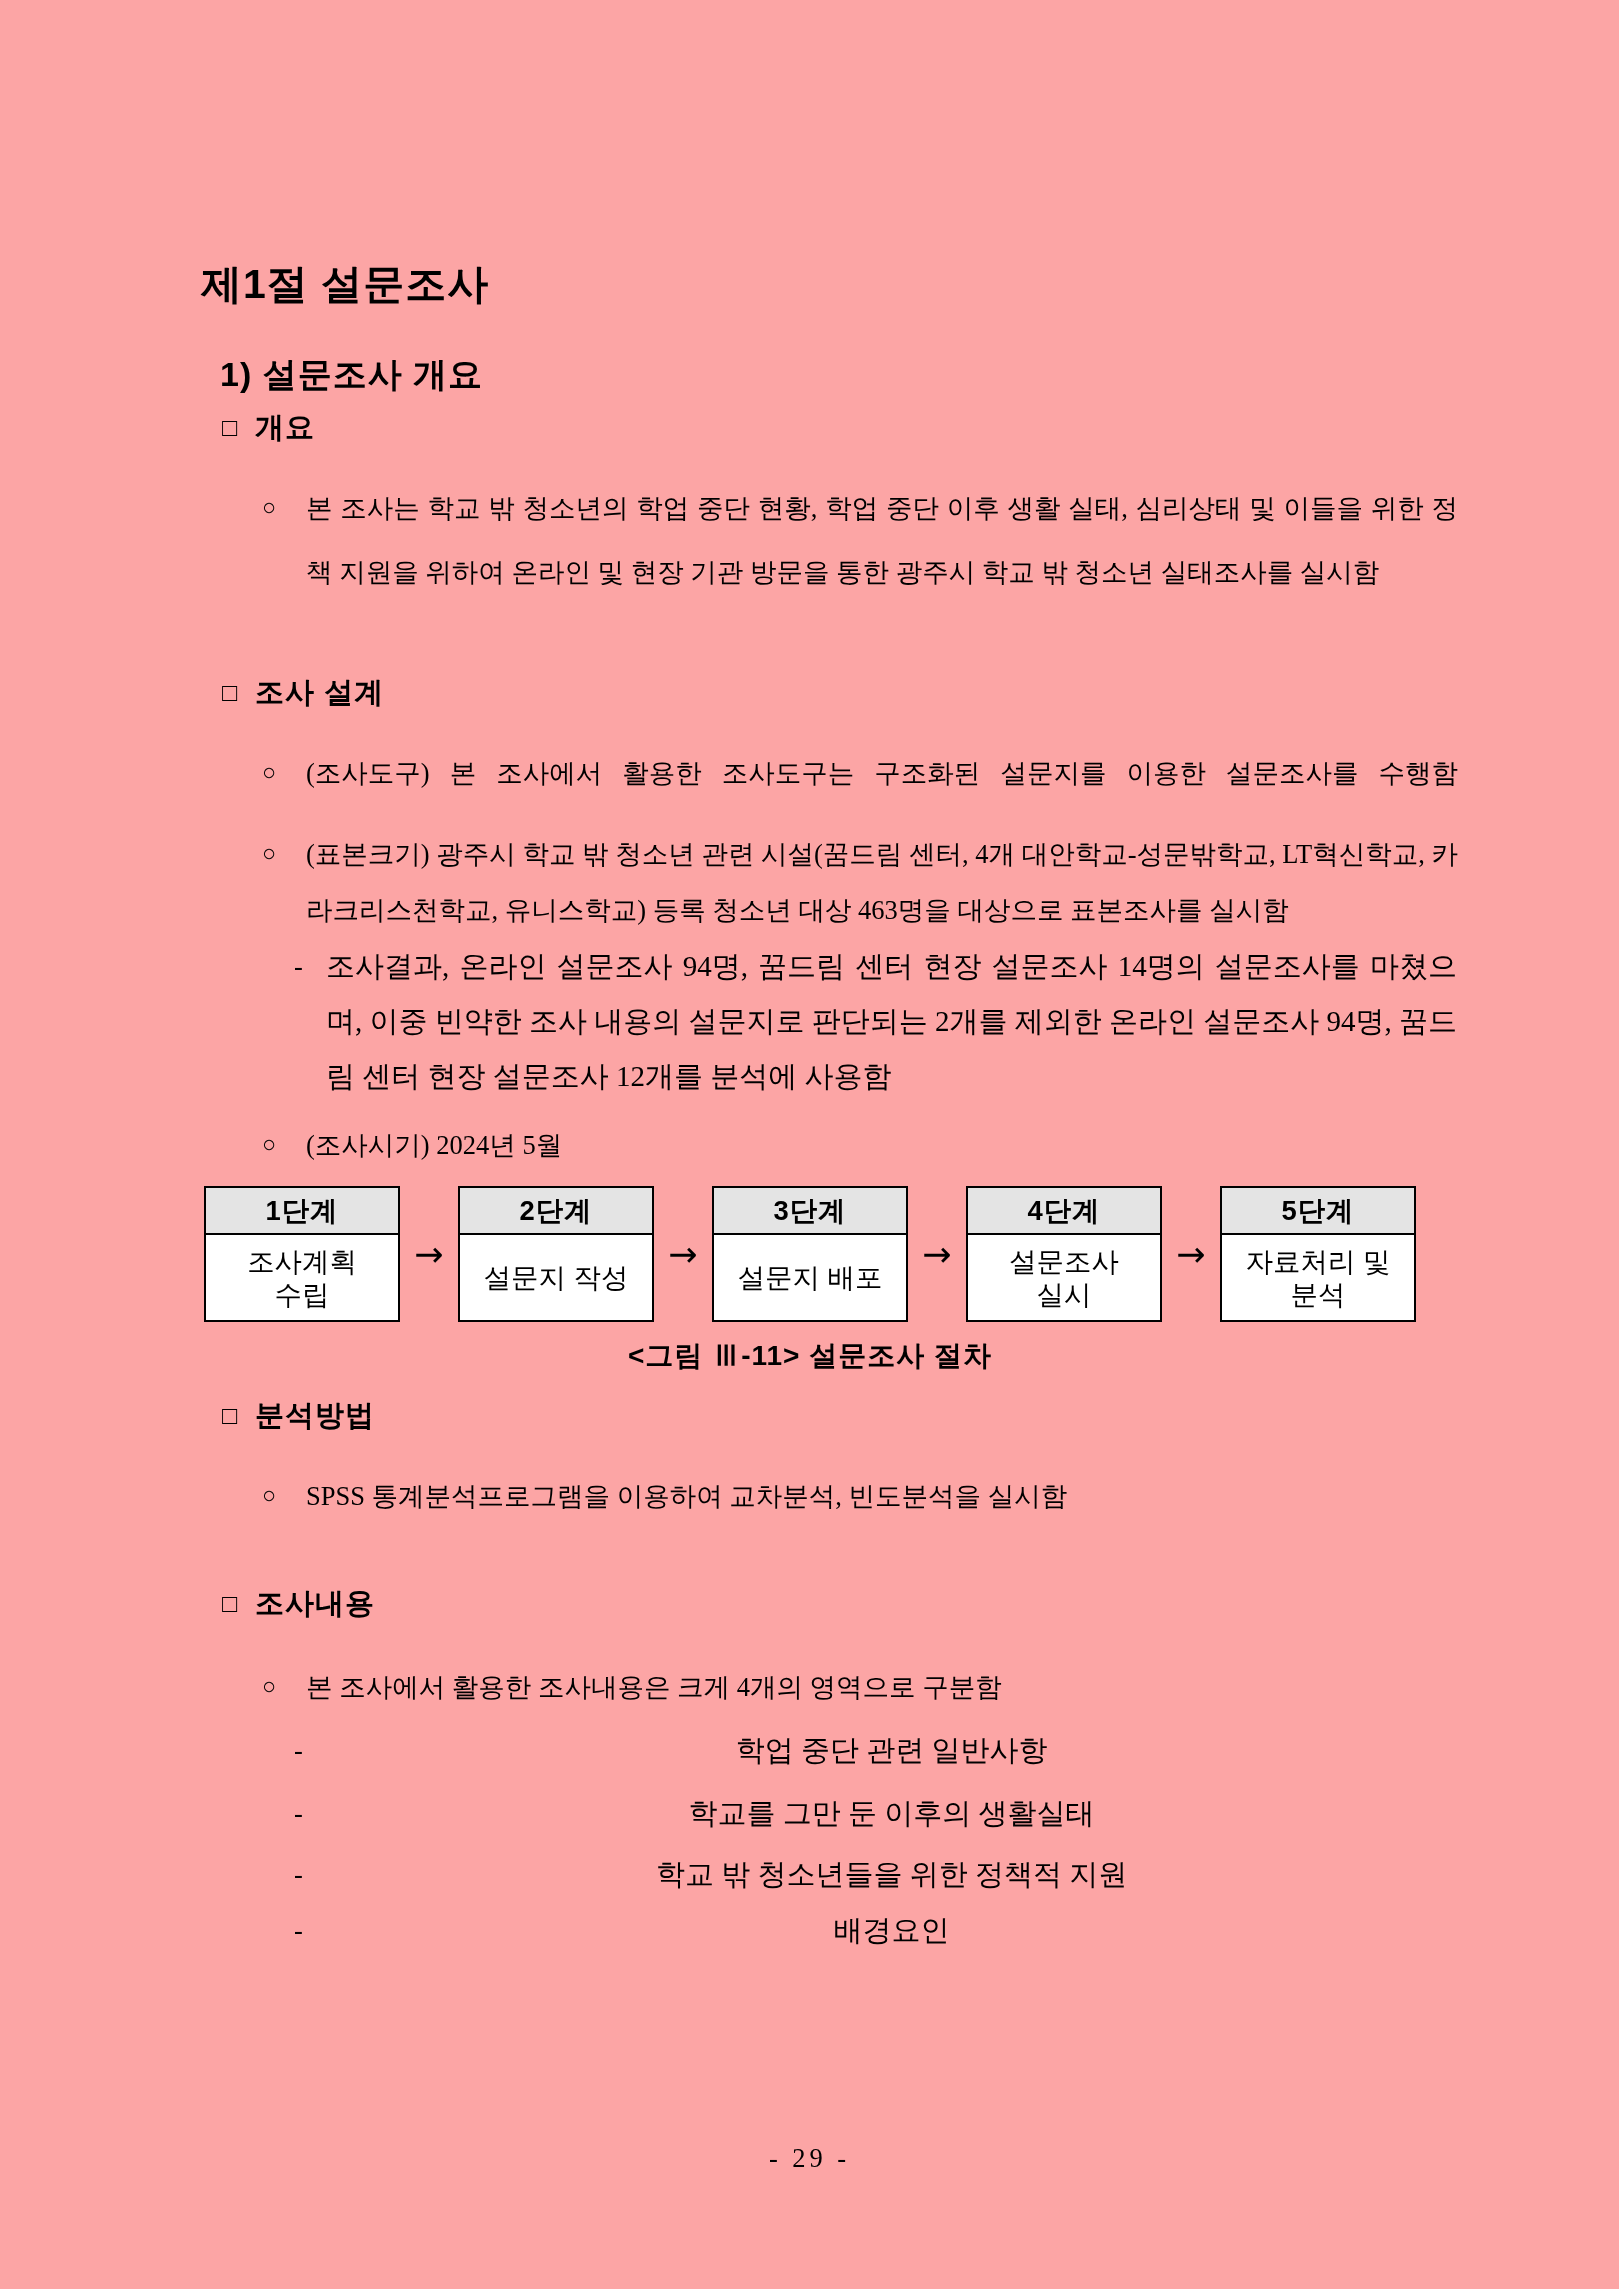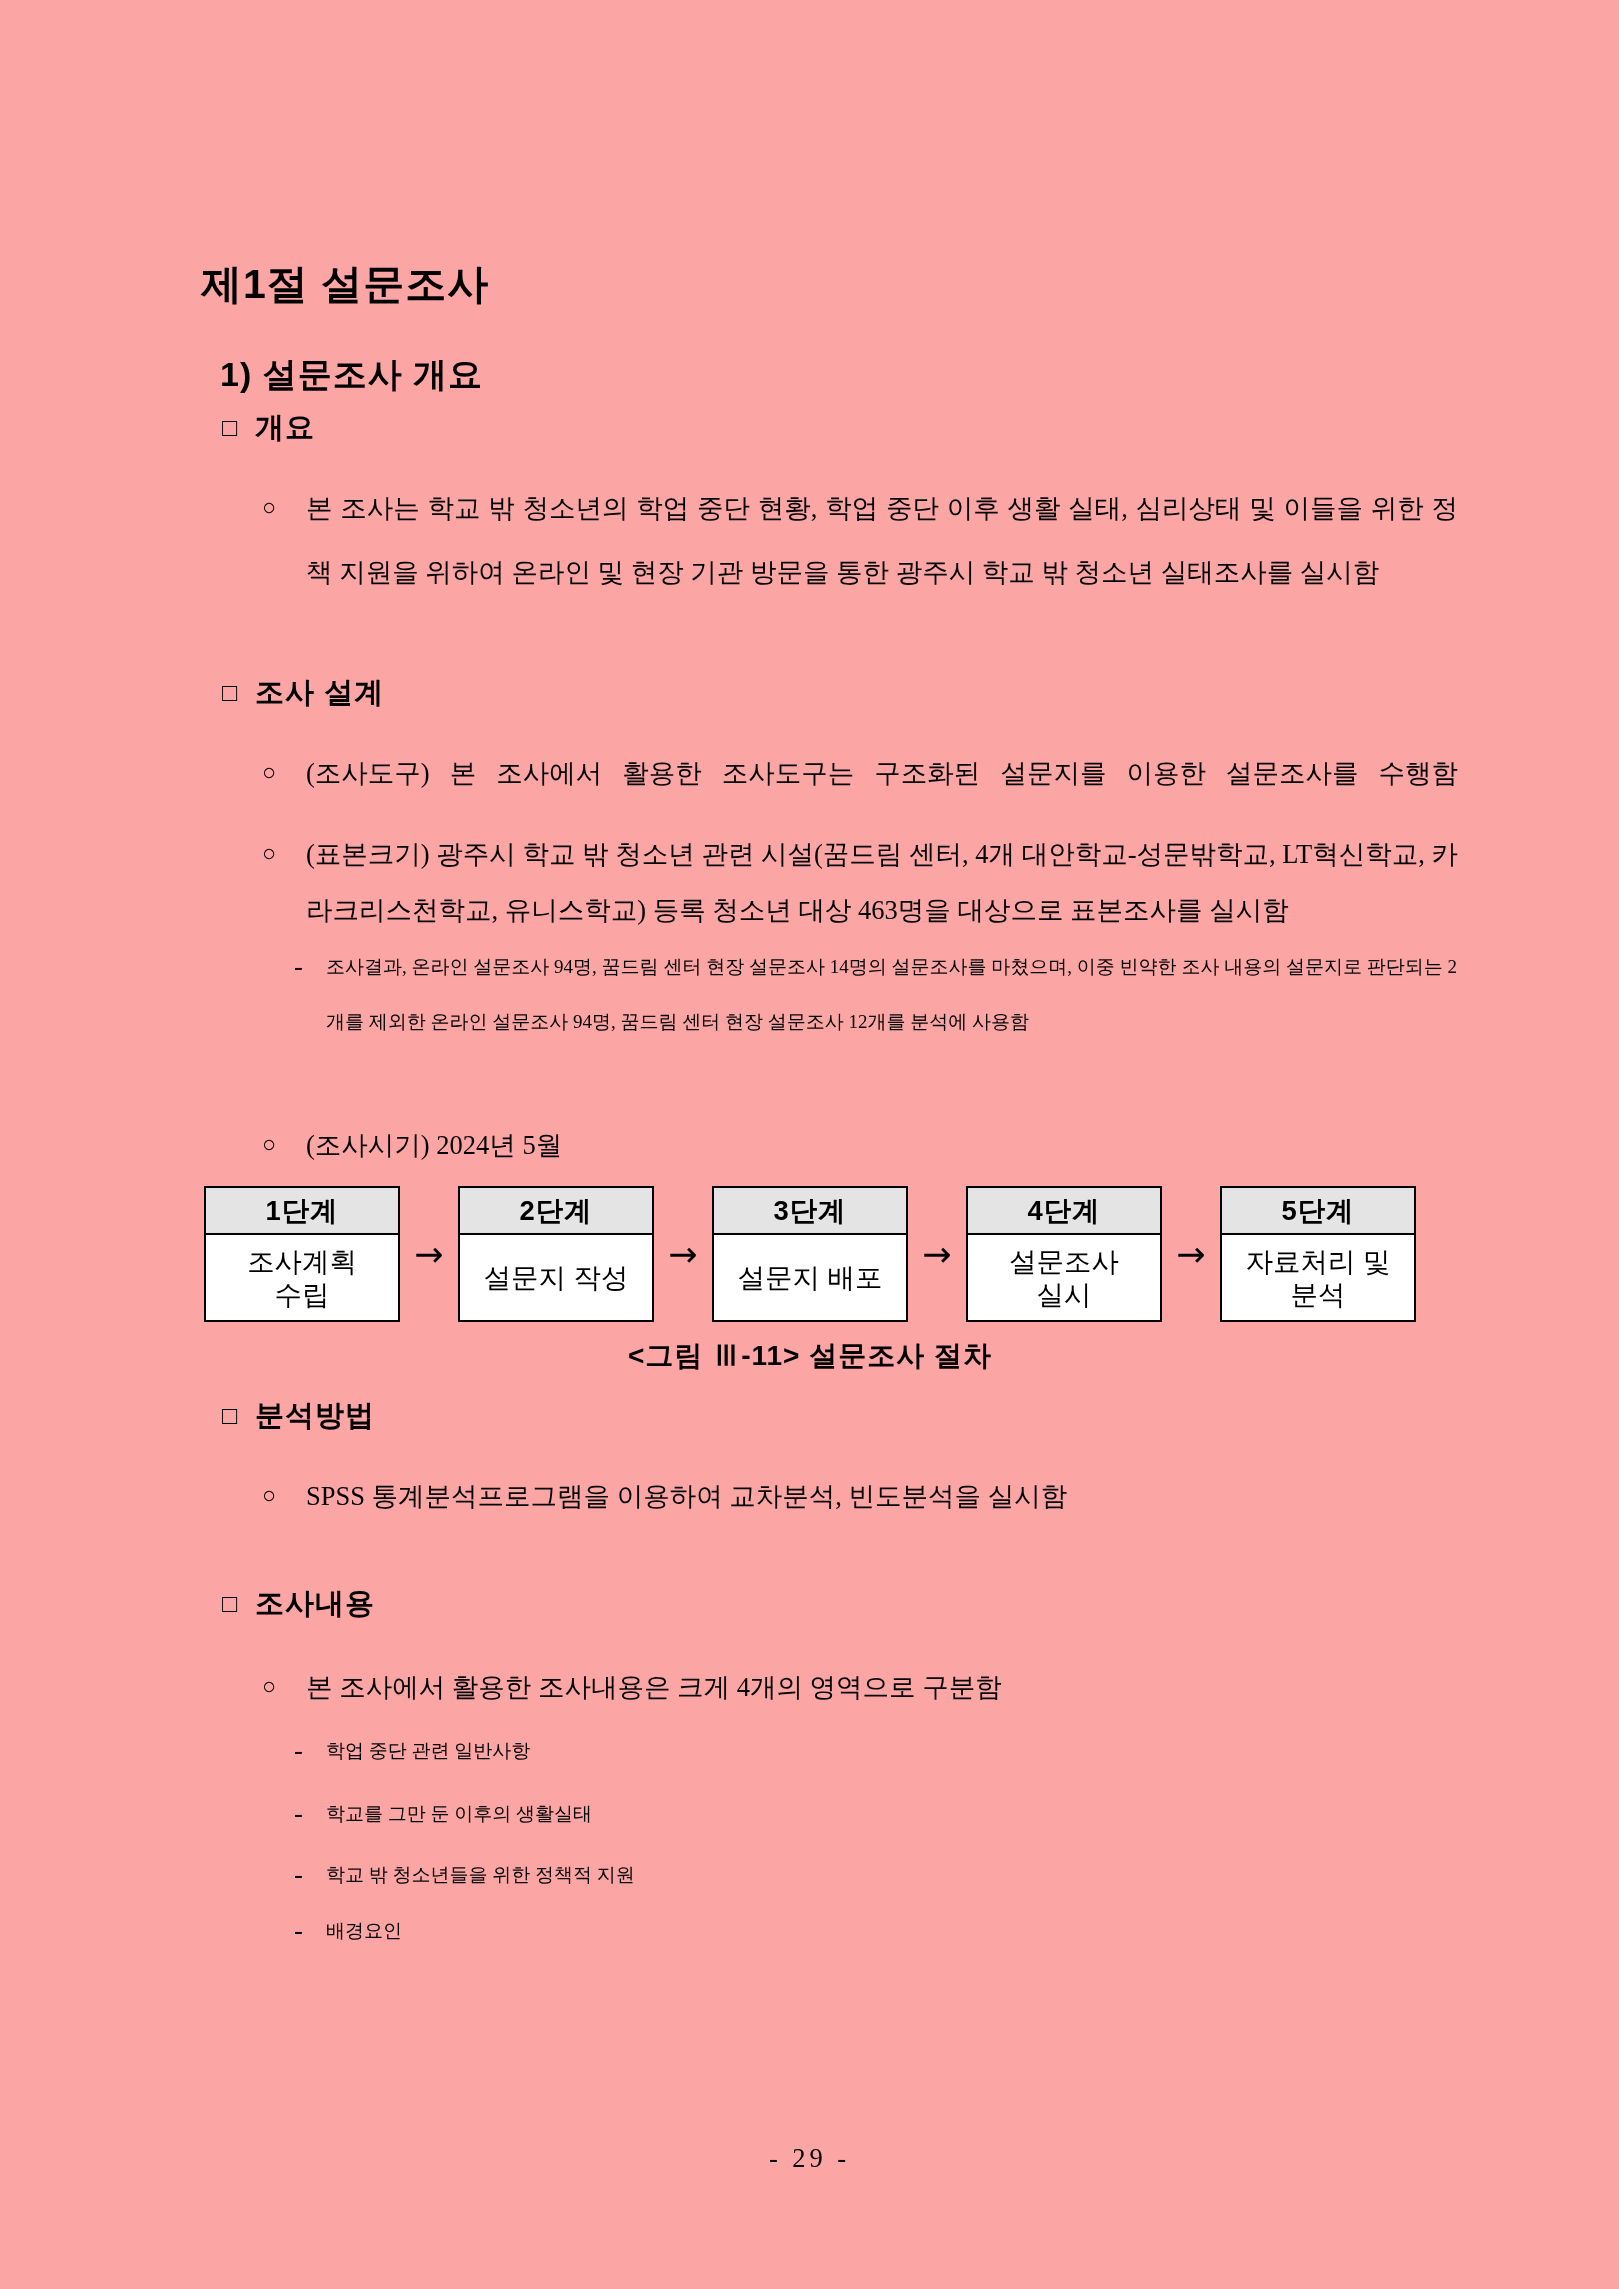--- a/index.html
+++ b/index.html
@@ -55,24 +55,24 @@
   .dash {
     position: absolute; left: 294px; width: 1163px;
     font-family: "Liberation Serif", serif;
   }
   .dash .dmark {
     position: absolute; left: 0; top: 13.7px;
     font-size: 26.5px; line-height: 26.5px;
   }
   .dash .dtext {
     margin-left: 32px;
-    font-size: 19px; line-height: 55px;
+    font-size: 29px; line-height: 55px;
     text-align: justify;
   }
-  .dash.short .dtext { line-height: 39px; text-align: left; }
+  .dash.short .dtext { line-height: 39px; text-align: center; }
   .dash.short .dmark { top: 5.9px; }
   
   .flow {
     position: absolute; left: 204px; top: 1186px; width: 1212px; height: 136px;
     display: flex; justify-content: flex-start; align-items: stretch;
     font-family: "Liberation Sans", sans-serif;
   }
   .step {
     width: 196px; box-sizing: border-box;
     border: 2px solid #000;

